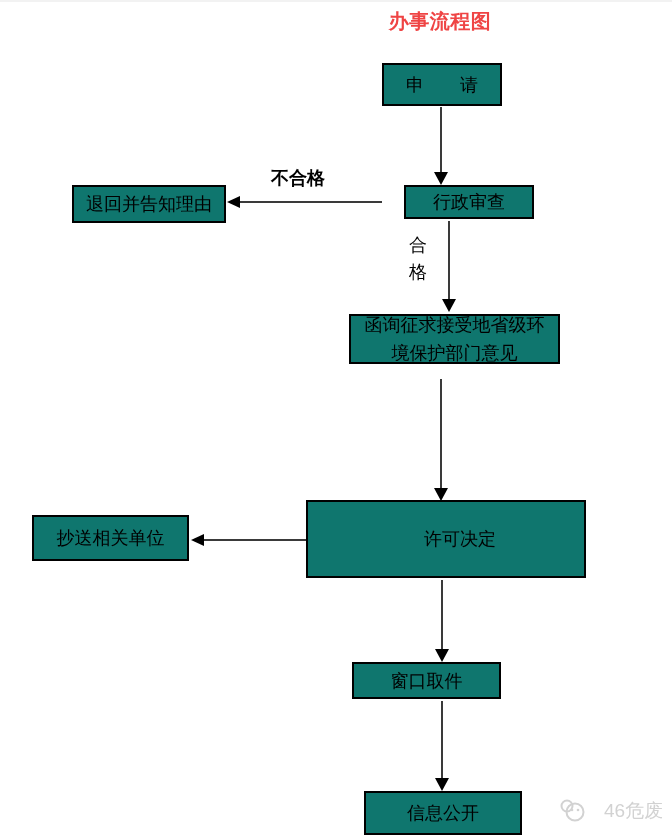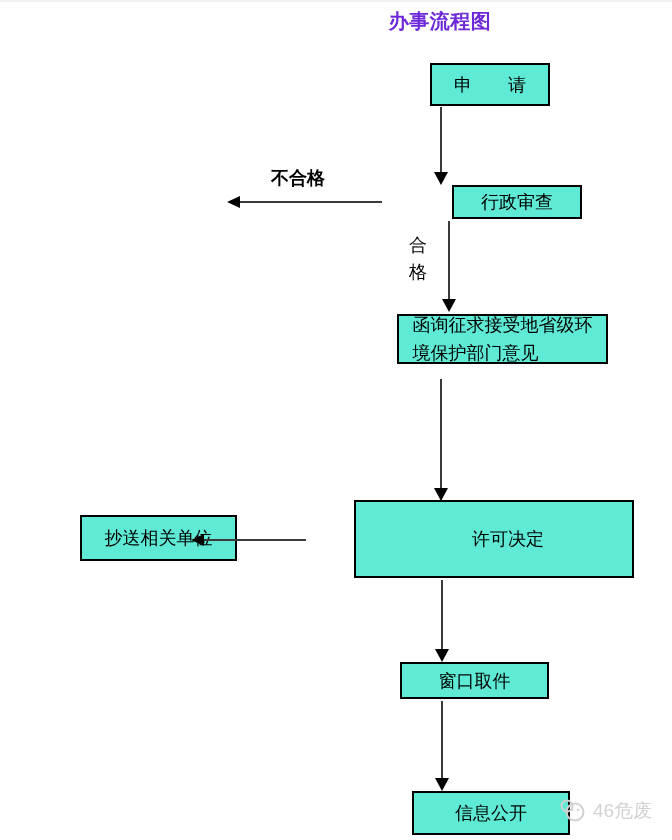--- a/index.html
+++ b/index.html
@@ -17,36 +17,36 @@
     border-top: 2px solid #f2f2f2;
   }
   .title {
     position: absolute;
     left: 340px;
     top: 6px;
     width: 200px;
     text-align: center;
     font-size: 20px;
     font-weight: bold;
-    color: #6d28d9;
+    color: #ef4444;
     letter-spacing: 0.5px;
   }
   .node {
     position: absolute;
     box-sizing: border-box;
     border: 2px solid var(--box_border, #000);
-    background: #5eead4;
+    background: #0f766e;
     display: flex;
     align-items: center;
     justify-content: center;
+    text-align: center;
     font-size: 18px;
     color: #000;
     white-space: pre-line;
     line-height: 28px;
-    margin-left: 48px;
   }
   .n-apply   { left: 382px; top:  61px; width: 120px; height: 43px; }
   .n-review  { left: 404px; top: 183px; width: 130px; height: 34px; }
   .n-reject  { left:  72px; top: 183px; width: 154px; height: 38px; }
   .n-consult { left: 349px; top: 312px; width: 211px; height: 50px; }
   .n-decision{ left: 306px; top: 498px; width: 280px; height: 78px; padding-left: 28px; }
   .n-copy    { left:  32px; top: 513px; width: 157px; height: 46px; }
   .n-pickup  { left: 352px; top: 660px; width: 149px; height: 37px; }
   .n-publish { left: 364px; top: 789px; width: 158px; height: 44px; }
 
@@ -99,37 +99,38 @@
   }
   .lbl-fail { left: 262px; top: 164px; width: 72px; font-weight: bold; }
   .lbl-pass { left: 404px; top: 230px; width: 28px; line-height: 27px; }
 
   .watermark {
     position: absolute;
     left: 558px;
     top: 795px;
     display: flex;
     align-items: center;
-    gap: 5px;
+    gap: 16px;
     color: var(--watermark, #d0d0d0);
     font-size: 19px;
     font-family: "Liberation Sans", "DejaVu Sans", sans-serif;
   }
   .wm-logo circle.ring { fill: none; stroke: var(--watermark, #d0d0d0); stroke-width: 2; }
   .wm-logo circle.dot  { fill: var(--watermark, #d0d0d0); }
 </style>
 </head>
 <body>
 
 <div class="canvas">
 
   <div class="title">办事流程图</div>
 
   <div class="node n-apply">申　　请</div>
   <div class="node n-review">行政审查</div>
+  <div class="node n-reject">退回并告知理由</div>
   <div class="node n-consult">函询征求接受地省级环
 境保护部门意见</div>
   <div class="node n-decision">许可决定</div>
   <div class="node n-copy">抄送相关单位</div>
   <div class="node n-pickup">窗口取件</div>
   <div class="node n-publish">信息公开</div>
 
   <div class="vline v1"></div>
   <div class="arrow-down a1"></div>
 

